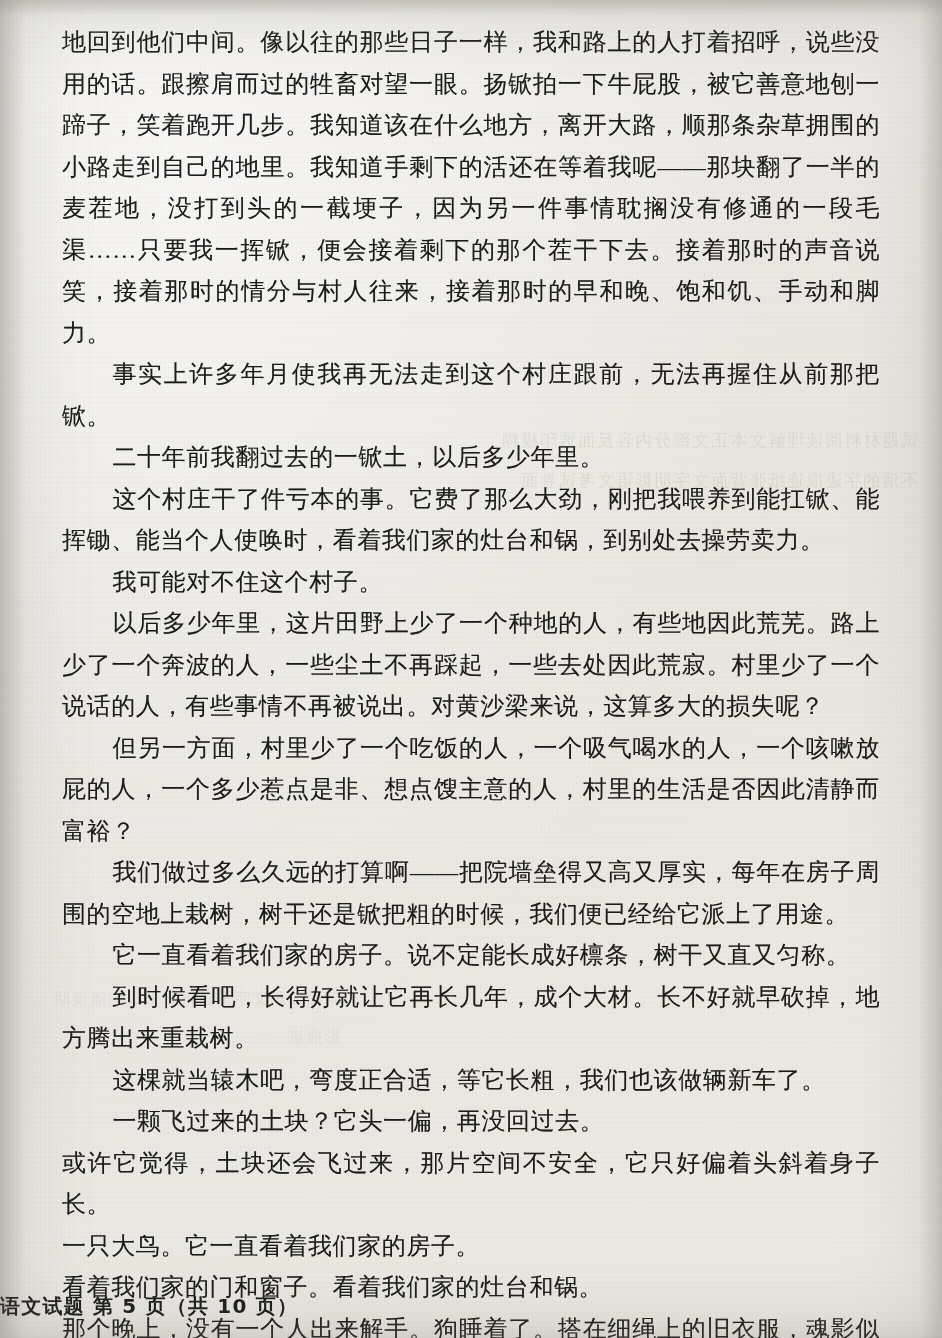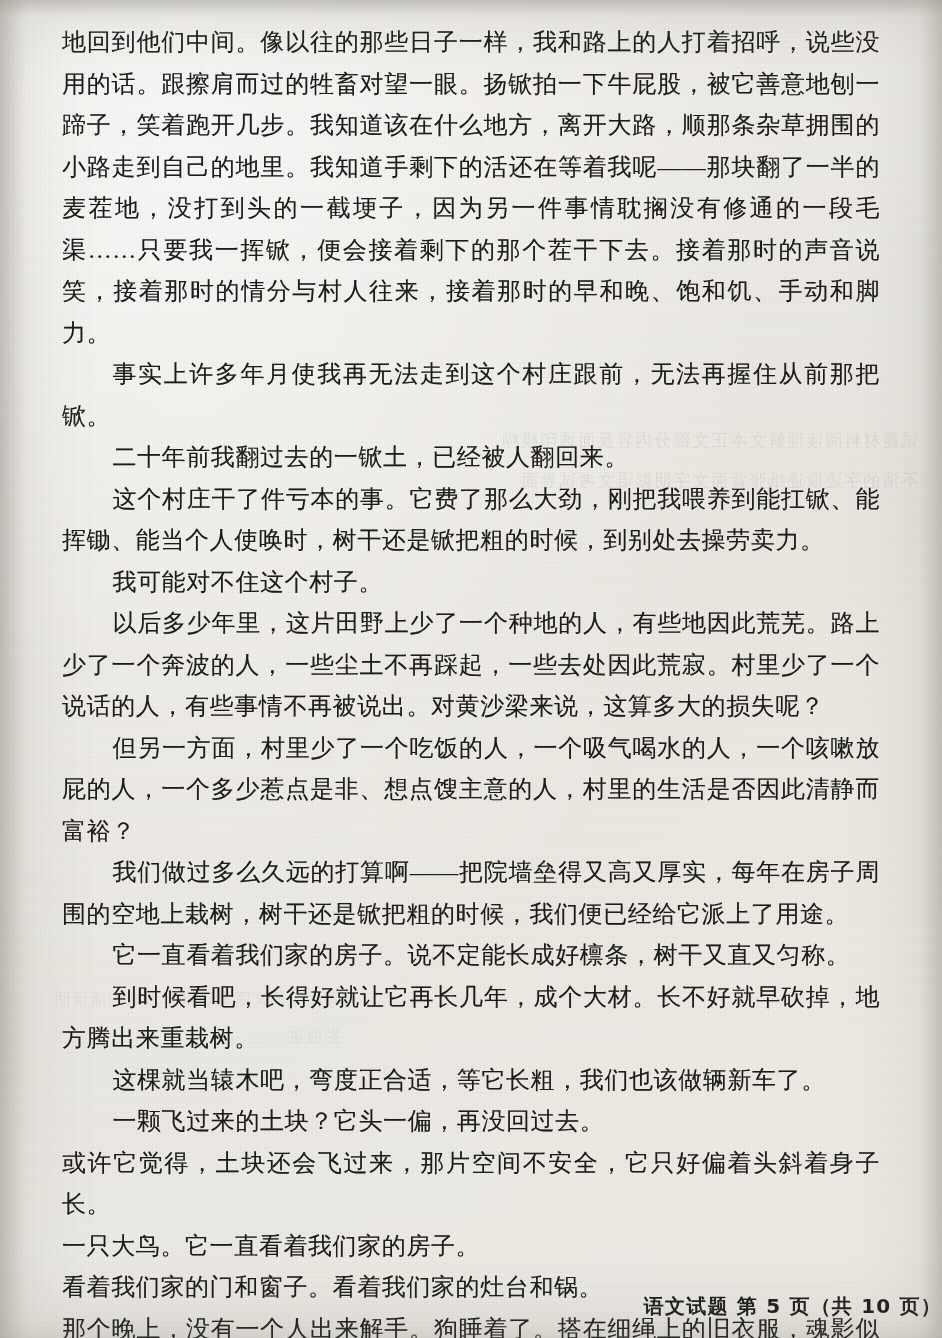--- a/index.html
+++ b/index.html
@@ -97,21 +97,21 @@
     text-shadow: 0 0 0.6px rgba(20,20,20,0.35);
   }
   p.indent {
     text-indent: 2.1em;
   }
   .footer {
     position: absolute;
     left: 0;
     right: 0;
     bottom: 18px;
-    text-align: right;
+    text-align: left;
     color: #1c1c1b;
     font-family: "DejaVu Sans", sans-serif;
     font-size: 20px;
     letter-spacing: 1.2px;
     font-weight: 600;
   }
   .edge-left {
     position: absolute;
     left: 0; top: 0; bottom: 0;
     width: 26px;
@@ -141,22 +141,22 @@
   <div class="edge-left"></div>
   <div class="edge-right"></div>
   <div class="edge-top"></div>
 
   <div class="bleed">试题材料阅读理解文本正文部分内容反面透印模糊不清的字迹痕迹纸张背面文字阴影语文考试卷面</div>
   <div class="bleed2">背面印刷文字透过纸张形成的淡淡阴影痕迹</div>
 
   <div class="content">
     <p class="para">地回到他们中间。像以往的那些日子一样，我和路上的人打着招呼，说些没用的话。跟擦肩而过的牲畜对望一眼。扬锨拍一下牛屁股，被它善意地刨一蹄子，笑着跑开几步。我知道该在什么地方，离开大路，顺那条杂草拥围的小路走到自己的地里。我知道手剩下的活还在等着我呢——那块翻了一半的麦茬地，没打到头的一截埂子，因为另一件事情耽搁没有修通的一段毛渠……只要我一挥锨，便会接着剩下的那个茬干下去。接着那时的声音说笑，接着那时的情分与村人往来，接着那时的早和晚、饱和饥、手动和脚力。</p>
     <p class="para indent">事实上许多年月使我再无法走到这个村庄跟前，无法再握住从前那把锨。</p>
-    <p class="para indent">二十年前我翻过去的一锨土，已经被人翻回来。</p>
-    <p class="para indent">这个村庄干了件亏本的事。它费了那么大劲，刚把我喂养到能扛锨、能挥锄、能当个人使唤时，树干还是锨把粗的时候，到别处去操劳卖力。</p>
+    <p class="para indent">二十年前我翻过去的一锨土，以后多少年里。</p>
+    <p class="para indent">这个村庄干了件亏本的事。它费了那么大劲，刚把我喂养到能扛锨、能挥锄、能当个人使唤时，看着我们家的灶台和锅，到别处去操劳卖力。</p>
     <p class="para indent">我可能对不住这个村子。</p>
     <p class="para indent">以后多少年里，这片田野上少了一个种地的人，有些地因此荒芜。路上少了一个奔波的人，一些尘土不再踩起，一些去处因此荒寂。村里少了一个说话的人，有些事情不再被说出。对黄沙梁来说，这算多大的损失呢？</p>
     <p class="para indent">但另一方面，村里少了一个吃饭的人，一个吸气喝水的人，一个咳嗽放屁的人，一个多少惹点是非、想点馊主意的人，村里的生活是否因此清静而富裕？</p>
     <p class="para indent">我们做过多么久远的打算啊——把院墙垒得又高又厚实，每年在房子周围的空地上栽树，树干还是锨把粗的时候，我们便已经给它派上了用途。</p>
     <p class="para indent">它一直看着我们家的房子。说不定能长成好檩条，树干又直又匀称。</p>
     <p class="para indent">到时候看吧，长得好就让它再长几年，成个大材。长不好就早砍掉，地方腾出来重栽树。</p>
     <p class="para indent">这棵就当辕木吧，弯度正合适，等它长粗，我们也该做辆新车了。</p>
     <p class="para indent">一颗飞过来的土块？它头一偏，再没回过去。</p>
     <p class="para">或许它觉得，土块还会飞过来，那片空间不安全，它只好偏着头斜着身子长。</p>
     <p class="para">一只大鸟。它一直看着我们家的房子。</p>

